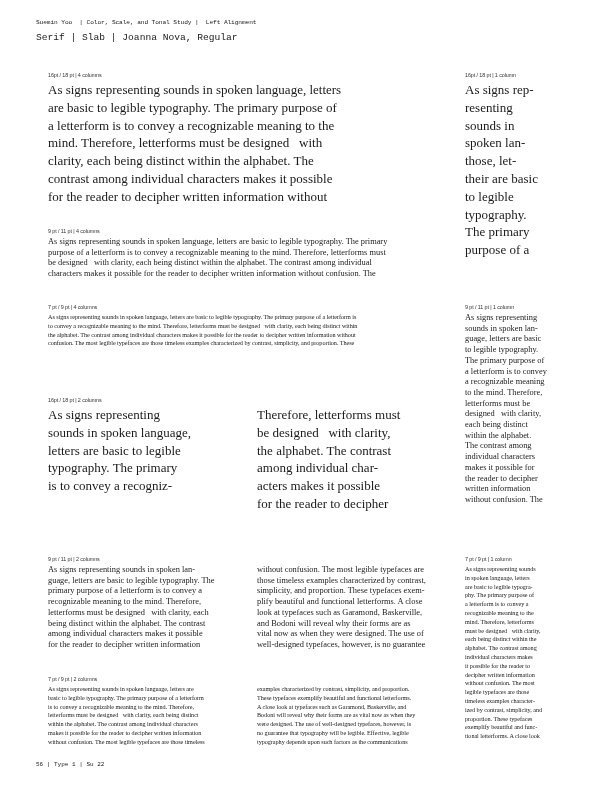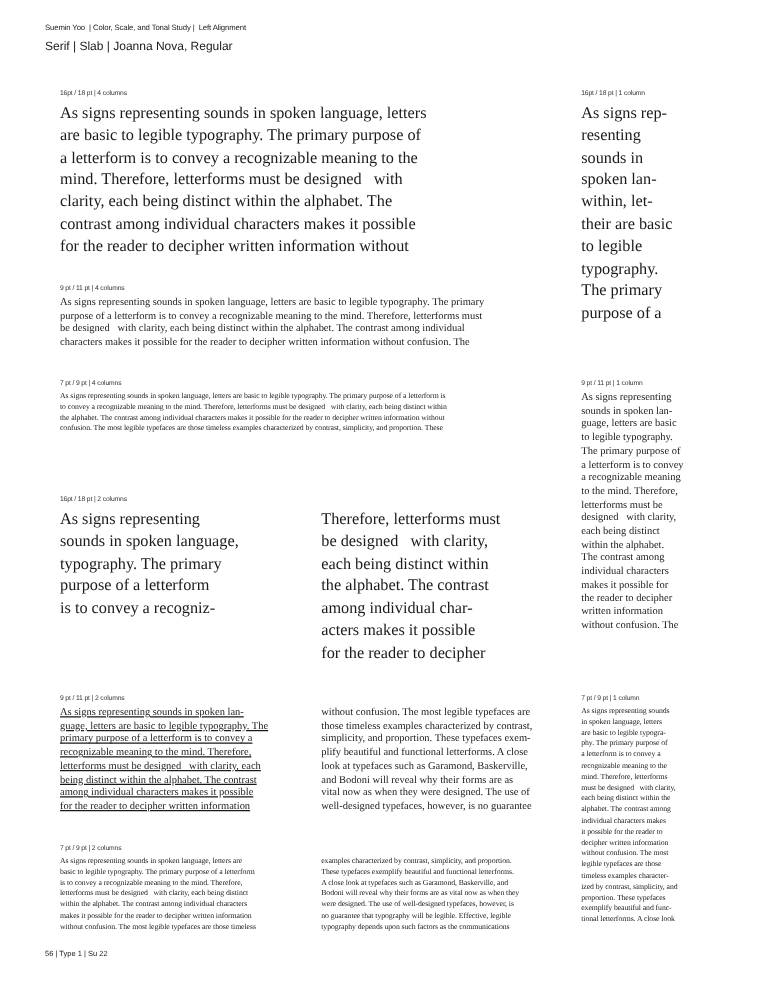--- a/index.html
+++ b/index.html
@@ -1,17 +1,17 @@
 <!DOCTYPE html>
 <html><head>
   <meta charset="utf-8">
   <style>
     html, body { margin: 0; padding: 0; background: #ffffff; }
     body { width: 612px; height: 792px; position: relative; overflow: hidden; color: #1a1a1a; }
-    .sans { font-family: Liberation Sans, sans-serif; }
+    .sans { font-family: Liberation Mono, monospace; }
     .header-credit { position: absolute; left: 36px; top: 19px; font-size: 6.2px; letter-spacing: -0.1px; white-space: pre; }
     .header-title { position: absolute; left: 36px; top: 32px; font-size: 9.6px; white-space: pre; }
     .block { position: absolute; }
     .label { font-family: "Liberation Sans", sans-serif; font-size: 5.4px; color: #333; white-space: pre; margin-bottom: 3px; letter-spacing: -0.1px; }
     .lines { font-family: "Liberation Serif", serif; white-space: pre; color: #1a1a1a; }
     .l16 { font-size: 13px; line-height: 17.8px; }
     .l9 { font-size: 8.4px; line-height: 10.7px; }
     .l7 { font-size: 6.2px; line-height: 8.8px; letter-spacing: -0.05px; }
     .lines div { height: inherit; }
     .footer { position: absolute; left: 36px; top: 761px; font-size: 6px; white-space: pre; }
@@ -22,49 +22,49 @@
 <div class="header-credit sans">Suemin Yoo  | Color, Scale, and Tonal Study |  Left Alignment</div>
 <div class="header-title sans">Serif | Slab | Joanna Nova, Regular</div>
 
 <div class="block" style="left:48px; top:72px;">
   <div class="label">16pt / 18 pt | 4 columns</div>
   <div class="lines l16"><div>As signs representing sounds in spoken language, letters</div><div>are basic to legible typography. The primary purpose of</div><div>a letterform is to convey a recognizable meaning to the</div><div>mind. Therefore, letterforms must be designed   with</div><div>clarity, each being distinct within the alphabet. The</div><div>contrast among individual characters makes it possible</div><div>for the reader to decipher written information without</div></div>
 </div>
 
 <div class="block" style="left:465px; top:72px;">
   <div class="label">16pt / 18 pt | 1 column</div>
-  <div class="lines l16"><div>As signs rep-</div><div>resenting</div><div>sounds in</div><div>spoken lan-</div><div>within, let-</div><div>their are basic</div><div>to legible</div><div>typography.</div><div>The primary</div><div>purpose of a</div></div>
+  <div class="lines l16"><div>As signs rep-</div><div>resenting</div><div>sounds in</div><div>spoken lan-</div><div>those, let-</div><div>their are basic</div><div>to legible</div><div>typography.</div><div>The primary</div><div>purpose of a</div></div>
 </div>
 
 <div class="block" style="left:48px; top:228px;">
   <div class="label">9 pt / 11 pt | 4 columns</div>
   <div class="lines l9"><div>As signs representing sounds in spoken language, letters are basic to legible typography. The primary</div><div>purpose of a letterform is to convey a recognizable meaning to the mind. Therefore, letterforms must</div><div>be designed   with clarity, each being distinct within the alphabet. The contrast among individual</div><div>characters makes it possible for the reader to decipher written information without confusion. The</div></div>
 </div>
 
 <div class="block" style="left:48px; top:304px;">
   <div class="label">7 pt / 9 pt | 4 columns</div>
   <div class="lines l7"><div>As signs representing sounds in spoken language, letters are basic to legible typography. The primary purpose of a letterform is</div><div>to convey a recognizable meaning to the mind. Therefore, letterforms must be designed   with clarity, each being distinct within</div><div>the alphabet. The contrast among individual characters makes it possible for the reader to decipher written information without</div><div>confusion. The most legible typefaces are those timeless examples characterized by contrast, simplicity, and proportion. These</div></div>
 </div>
 
 <div class="block" style="left:465px; top:304px;">
   <div class="label">9 pt / 11 pt | 1 column</div>
   <div class="lines l9"><div>As signs representing</div><div>sounds in spoken lan-</div><div>guage, letters are basic</div><div>to legible typography.</div><div>The primary purpose of</div><div>a letterform is to convey</div><div>a recognizable meaning</div><div>to the mind. Therefore,</div><div>letterforms must be</div><div>designed   with clarity,</div><div>each being distinct</div><div>within the alphabet.</div><div>The contrast among</div><div>individual characters</div><div>makes it possible for</div><div>the reader to decipher</div><div>written information</div><div>without confusion. The</div></div>
 </div>
 
 <div class="block" style="left:48px; top:397px;">
   <div class="label">16pt / 18 pt | 2 columns</div>
   <div style="position:relative;">
-    <div class="lines l16"><div>As signs representing</div><div>sounds in spoken language,</div><div>typography. The primary</div><div>purpose of a letterform</div><div>is to convey a recogniz-</div></div>
-    <div class="lines l16" style="position:absolute; left:209px; top:0;"><div>Therefore, letterforms must</div><div>be designed   with clarity,</div><div>each being distinct within</div><div>the alphabet. The contrast</div><div>among individual char-</div><div>acters makes it possible</div><div>for the reader to decipher</div></div>
+    <div class="lines l16"><div>As signs representing</div><div>sounds in spoken language,</div><div>letters are basic to legible</div><div>typography. The primary</div><div>is to convey a recogniz-</div></div>
+    <div class="lines l16" style="position:absolute; left:209px; top:0;"><div>Therefore, letterforms must</div><div>be designed   with clarity,</div><div>the alphabet. The contrast</div><div>among individual char-</div><div>acters makes it possible</div><div>for the reader to decipher</div></div>
   </div>
 </div>
 
 <div class="block" style="left:48px; top:556px;">
   <div class="label">9 pt / 11 pt | 2 columns</div>
-  <div style="position:relative;text-decoration:underline;">
+  <div style="position:relative;">
     <div class="lines l9"><div>As signs representing sounds in spoken lan-</div><div>guage, letters are basic to legible typography. The</div><div>primary purpose of a letterform is to convey a</div><div>recognizable meaning to the mind. Therefore,</div><div>letterforms must be designed   with clarity, each</div><div>being distinct within the alphabet. The contrast</div><div>among individual characters makes it possible</div><div>for the reader to decipher written information</div></div>
     <div class="lines l9" style="position:absolute; left:209px; top:0;"><div>without confusion. The most legible typefaces are</div><div>those timeless examples characterized by contrast,</div><div>simplicity, and proportion. These typefaces exem-</div><div>plify beautiful and functional letterforms. A close</div><div>look at typefaces such as Garamond, Baskerville,</div><div>and Bodoni will reveal why their forms are as</div><div>vital now as when they were designed. The use of</div><div>well-designed typefaces, however, is no guarantee</div></div>
   </div>
 </div>
 
 <div class="block" style="left:465px; top:556px;">
   <div class="label">7 pt / 9 pt | 1 column</div>
   <div class="lines l7"><div>As signs representing sounds</div><div>in spoken language, letters</div><div>are basic to legible typogra-</div><div>phy. The primary purpose of</div><div>a letterform is to convey a</div><div>recognizable meaning to the</div><div>mind. Therefore, letterforms</div><div>must be designed   with clarity,</div><div>each being distinct within the</div><div>alphabet. The contrast among</div><div>individual characters makes</div><div>it possible for the reader to</div><div>decipher written information</div><div>without confusion. The most</div><div>legible typefaces are those</div><div>timeless examples character-</div><div>ized by contrast, simplicity, and</div><div>proportion. These typefaces</div><div>exemplify beautiful and func-</div><div>tional letterforms. A close look</div></div>
 </div>
 

